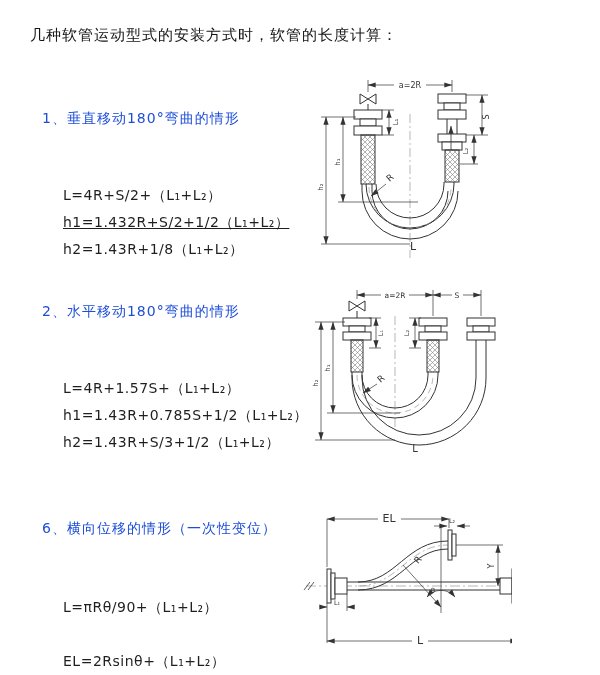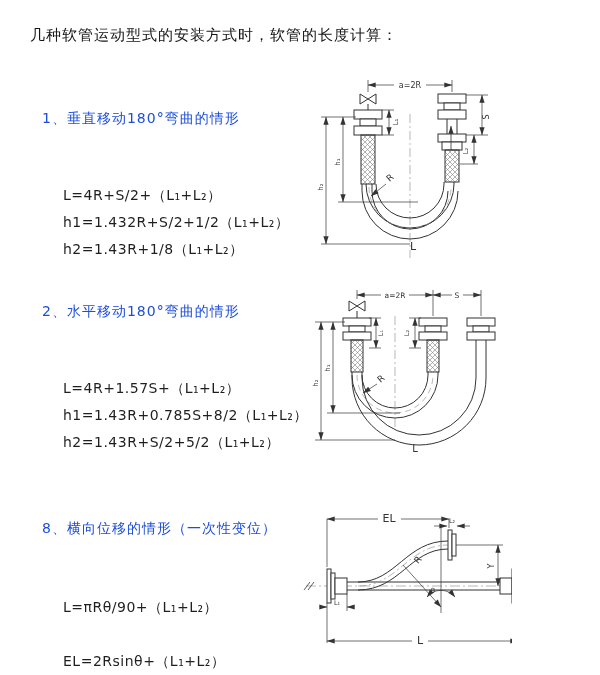--- a/index.html
+++ b/index.html
@@ -15,29 +15,29 @@
 </style>
 </head>
 <body>
 
 <div class="page">
 
   <div class="abs title" style="left:30px;top:26px;">几种软管运动型式的安装方式时，软管的长度计算：</div>
 
   <div class="abs heading" style="left:42px;top:110px;">1、垂直移动180°弯曲的情形</div>
   <div class="abs formula" style="left:63px;top:139px;">L=4R+S/2+（L₁+L₂）</div>
-  <div class="abs formula" style="left:63px;top:166px;">h1=1.432R+S/2+1/2（L₁+L₂）</div>
+  <div class="abs formula" style="left:63px;top:166px;text-decoration:underline;">h1=1.432R+S/2+1/2（L₁+L₂）</div>
   <div class="abs formula" style="left:63px;top:193px;">h2=1.43R+1/8（L₁+L₂）</div>
 
   <div class="abs heading" style="left:42px;top:303px;">2、水平移动180°弯曲的情形</div>
   <div class="abs formula" style="left:63px;top:332px;">L=4R+1.57S+（L₁+L₂）</div>
-  <div class="abs formula" style="left:63px;top:359px;">h1=1.43R+0.785S+8/2（L₁+L₂）</div>
-  <div class="abs formula" style="left:63px;top:386px;">h2=1.43R+S/2+5/2（L₁+L₂）</div>
-
-  <div class="abs heading" style="left:42px;top:520px;">8、横向位移的情形（一次性变位）</div>
+  <div class="abs formula" style="left:63px;top:359px;">h1=1.43R+0.785S+1/2（L₁+L₂）</div>
+  <div class="abs formula" style="left:63px;top:386px;">h2=1.43R+S/3+1/2（L₁+L₂）</div>
+
+  <div class="abs heading" style="left:42px;top:520px;">6、横向位移的情形（一次性变位）</div>
   <div class="abs formula" style="left:63px;top:551px;text-align:right;">L=πRθ/90+（L₁+L₂）</div>
   <div class="abs formula" style="left:63px;top:605px;">EL=2Rsinθ+（L₁+L₂）</div>
 
   <svg class="abs" style="left:310px;top:72px;" width="280" height="190" viewBox="0 0 280 190">
     <defs>
       <marker id="ar1" markerWidth="10" markerHeight="8" refX="8.2" refY="3" orient="auto-start-reverse" markerUnits="userSpaceOnUse">
         <path d="M0.5,0.4 L8.5,3 L0.5,5.6 Z" fill="#333"></path>
       </marker>
       <pattern id="br1" width="5" height="5" patternUnits="userSpaceOnUse">
         <path d="M0,5 L5,0 M0,0 L5,5" stroke="#808080" stroke-width="0.6" fill="none"></path>

